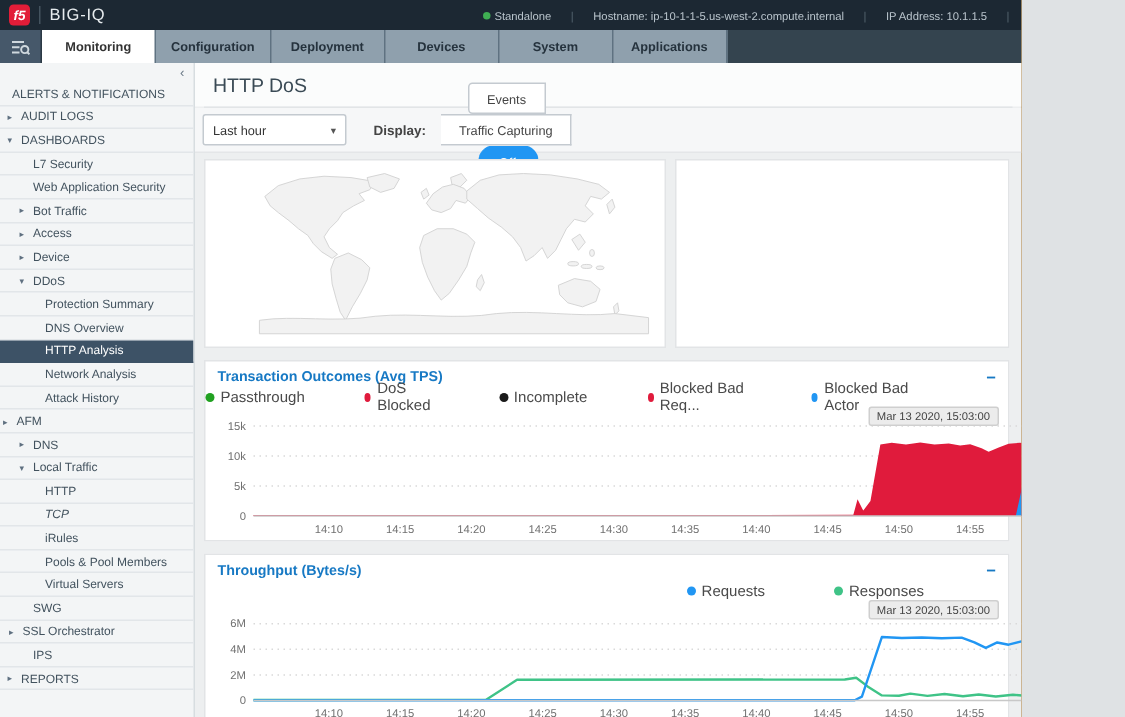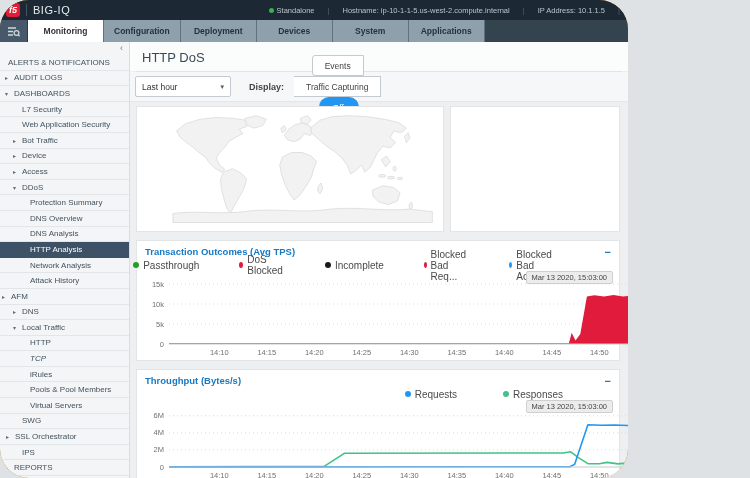--- a/index.html
+++ b/index.html
@@ -1,19 +1,19 @@
 <!DOCTYPE html>
 <html><head>
 <meta charset="utf-8">
 <style>
   * { box-sizing: border-box; margin: 0; padding: 0; }
   html,body { background:#dfe2e4; }
   .app {
-    width: 628px; height: 478px; overflow: hidden; position: relative;
-    font-family: "Liberation Sans", sans-serif; background:#a16207;border-radius:29px;
+    width: 681px; height: 478px; overflow: hidden; position: relative;
+    font-family: "Liberation Sans", sans-serif; background:#a16207;
   }
   
   .topbar { height:20px; background:#1c2833; display:flex; align-items:center; padding:0 8px 0 6px; }
   .f5-logo { width:14px; height:14px; background:#e21d38; border-radius:3px; color:#fff;
     font-size:9px; font-weight:bold; font-style:italic; display:flex; align-items:center; justify-content:center; }
   .brand-sep { width:1px; height:12px; background:#44535f; margin:0 6px; }
   .brand { color:#e6ebee; font-size:11px; letter-spacing:0.5px; }
   .top-status { margin-left:auto; display:flex; align-items:center; gap:13px; color:#b9c4cc; font-size:7.5px; }
   .status-dot { width:5px; height:5px; border-radius:50%; background:#3fae53; display:inline-block; margin-right:3px; }
   .top-sep { color:#54636e; }
@@ -127,38 +127,35 @@
           </div>
           <div class="side-item" style="padding-left: 22px;">
             <span>Web Application Security</span>
           </div>
           <div class="side-item" style="padding-left: 13px;">
             <span class="arr">▸</span>
             <span>Bot Traffic</span>
           </div>
           <div class="side-item" style="padding-left: 13px;">
             <span class="arr">▸</span>
+            <span>Access</span>
+          </div>
+          <div class="side-item" style="padding-left: 13px;">
+            <span class="arr">▸</span>
             <span>Device</span>
-          </div>
-          <div class="side-item" style="padding-left: 13px;">
-            <span class="arr">▸</span>
-            <span>Access</span>
           </div>
           <div class="side-item" style="padding-left: 13px;">
             <span class="arr">▾</span>
             <span>DDoS</span>
           </div>
           <div class="side-item" style="padding-left: 30px;">
             <span>Protection Summary</span>
           </div>
           <div class="side-item" style="padding-left: 30px;">
             <span>DNS Overview</span>
-          </div>
-          <div class="side-item" style="padding-left: 30px;">
-            <span>DNS Analysis</span>
           </div>
           <div class="side-item sel" style="padding-left: 30px;">
             <span>HTTP Analysis</span>
           </div>
           <div class="side-item" style="padding-left: 30px;">
             <span>Network Analysis</span>
           </div>
           <div class="side-item" style="padding-left: 30px;">
             <span>Attack History</span>
           </div>

